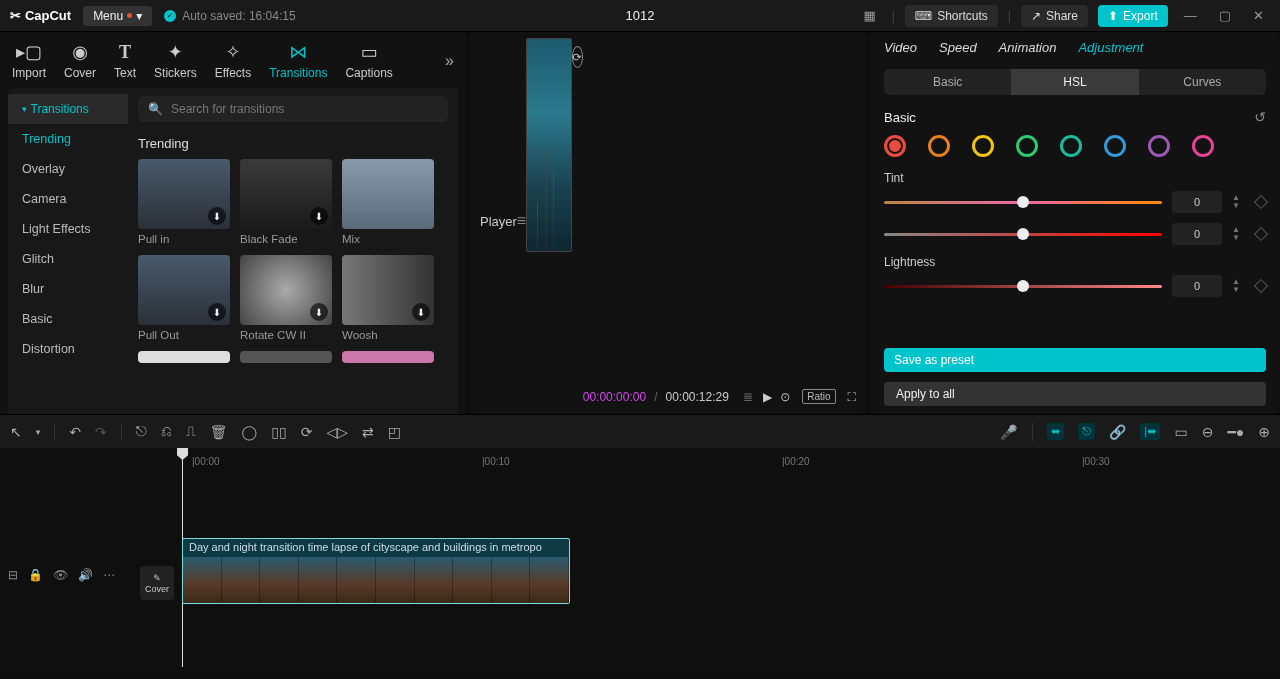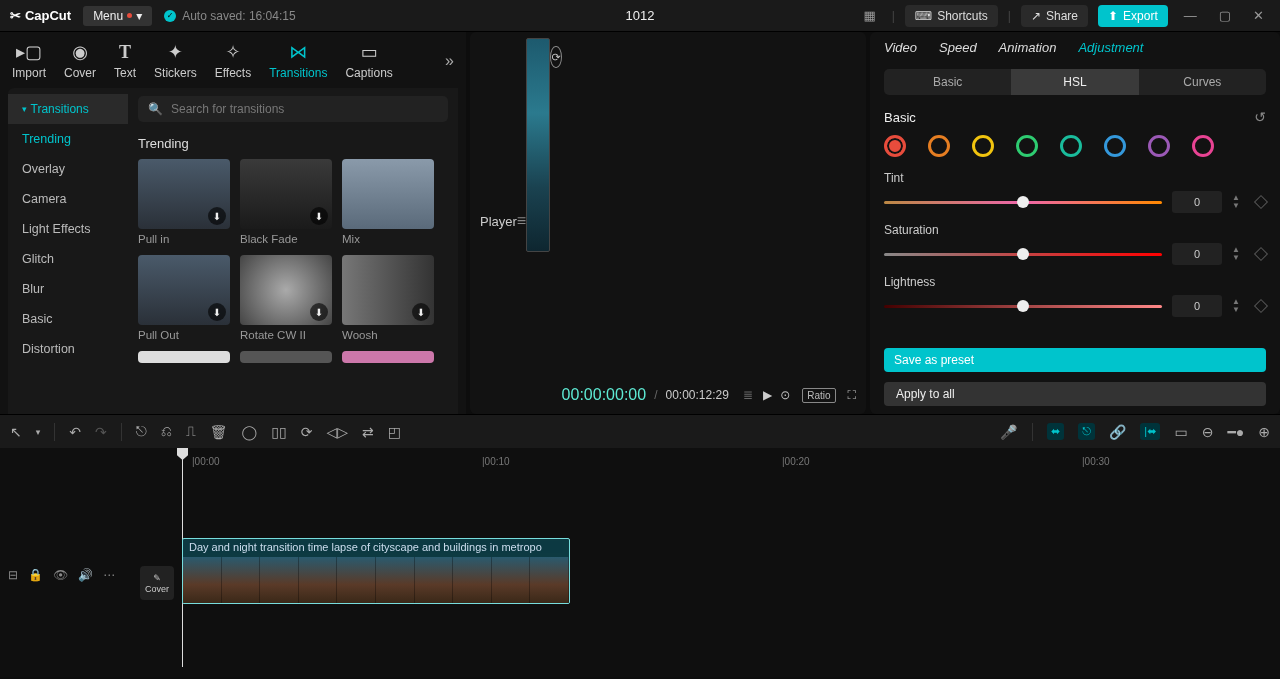--- a/index.html
+++ b/index.html
@@ -36,21 +36,21 @@
 .thumb .dl { position:absolute; right:4px; bottom:4px; width:18px; height:18px; background:rgba(0,0,0,0.6); border-radius:50%; display:flex; align-items:center; justify-content:center; font-size:10px; color:#eee; }
 .trans-label { color:#999; font-size:11.5px; margin-top:4px; white-space:nowrap; overflow:hidden; }
 .center-panel { width:396px; background:#121212; margin-left:4px; padding:6px 10px; display:flex; flex-direction:row; border-radius:6px; }
 .player-head { display:flex; justify-content:space-between; align-items:center; padding:6px 0 10px; color:#ccc; font-size:13px; }
 .hamburger { color:#888; font-size:16px; cursor:pointer; }
 .preview { width:376px; height:214px; background:linear-gradient(180deg,#1d5a6e 0%,#2b7a8e 35%,#1a4250 70%,#0e2630 100%); border-radius:2px; position:relative; margin:0 auto; border:1px solid #444; }
 .skyline { position:absolute; bottom:0; left:0; right:0; height:120px; display:flex; align-items:flex-end; gap:2px; padding:0 10px; }
 .bldg { background:linear-gradient(180deg,#3a5560,#1a2e36); flex:1; }
 .refresh-badge { margin:8px auto 0; width:22px; height:22px; border:1px solid #888; border-radius:50%; display:flex; align-items:center; justify-content:center; font-size:11px; color:#ccc; }
 .player-foot { display:flex; align-items:center; gap:8px; margin-top:auto; padding:8px 0 4px; }
-.tc-cur { color:#5eead4; font-size:16px; }
+.tc-cur { color:#d946ef; font-size:12px; }
 .tc-sep { color:#666; }
 .tc-dur { color:#ccc; font-size:12px; }
 .play-icons { margin-left:6px; display:flex; gap:10px; color:#ccc; align-items:center; }
 .pf-right { margin-left:auto; display:flex; gap:12px; color:#bbb; align-items:center; }
 .ratio-box { border:1px solid #888; padding:1px 4px; font-size:10px; border-radius:2px; }
 .right-panel { flex:1; background:#121212; margin-left:4px; padding:8px 14px; border-radius:6px; display:flex; flex-direction:column; }
 .rp-tabs { display:flex; gap:22px; padding-bottom:14px;font-style:italic; }
 .rp-tab { color:#ddd; font-size:13px; cursor:pointer; }
 .rp-tab.active { color:#00c4cc; }
 .rp-subtabs { display:flex; background:#222; border-radius:5px; overflow:hidden; margin-bottom:14px; }
@@ -306,21 +306,20 @@
           </div>
         <div class="slider-val">0</div>
         <div class="stepper">
             <span>▲</span>
             <span>▼</span>
           </div>
         <div class="kf-dot"></div>
       </div>
     </div>
     <div class="slider-row">
-      <div class="slider-label">Saturation</div>
       <div class="slider-line">
         <div class="slider-track" style="background:linear-gradient(90deg,#888,#f00)">
             <div class="slider-thumb"></div>
           </div>
         <div class="slider-val">0</div>
         <div class="stepper">
             <span>▲</span>
             <span>▼</span>
           </div>
         <div class="kf-dot"></div>

